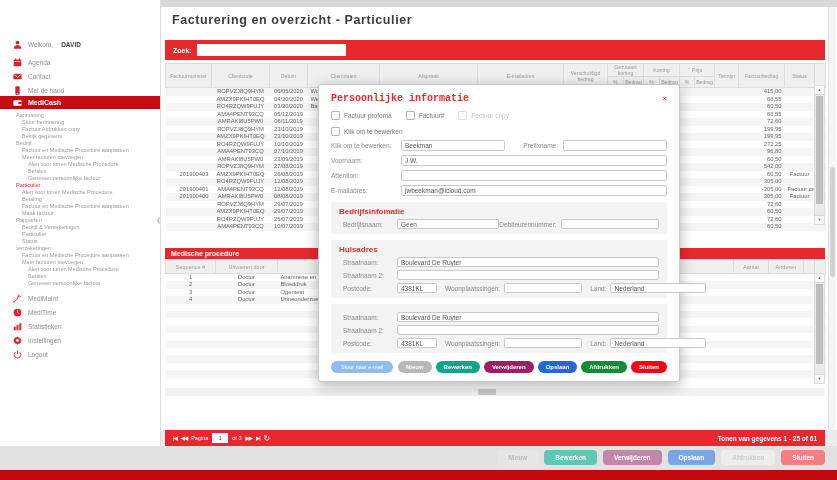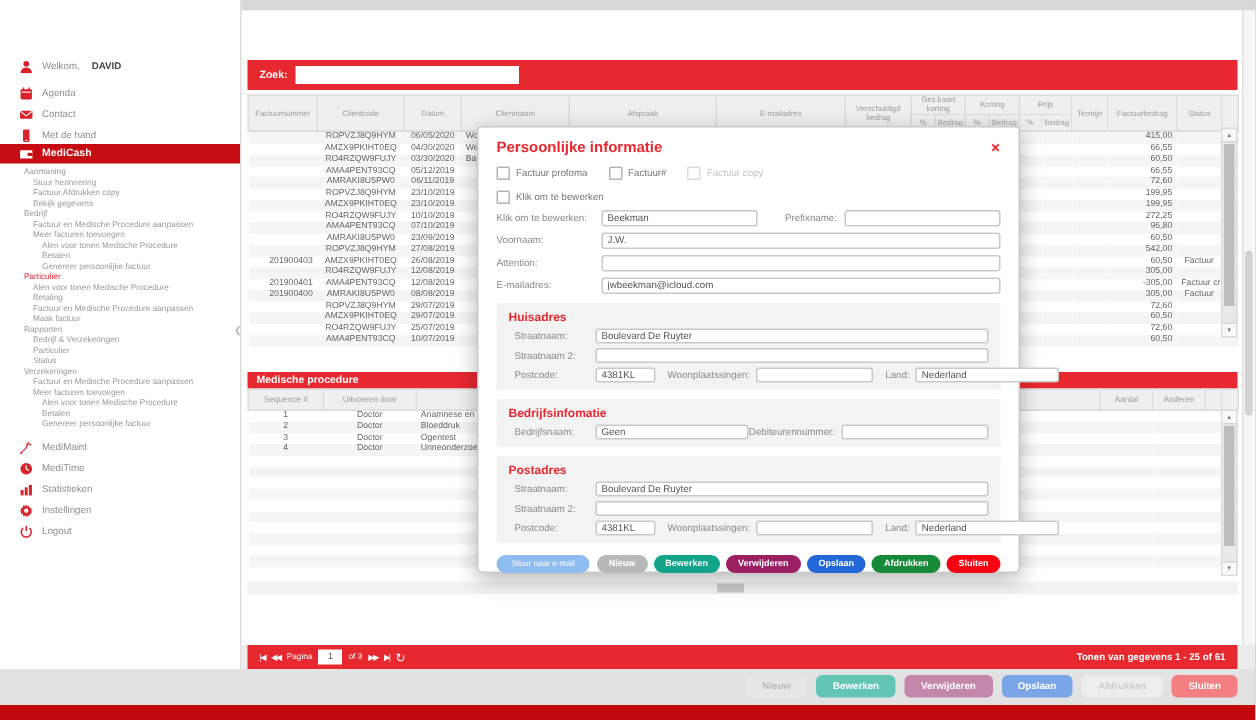--- a/index.html
+++ b/index.html
@@ -83,21 +83,21 @@
   .f-teal{background:#63c6b4;color:#fff;}
   .f-mauve{background:#c387a9;color:#fff;}
   .f-blue{background:#7aa6e8;color:#fff;}
   .f-light{background:#ededed;color:#ccc;}
   .f-salmon{background:#f37f82;color:#fff;}
   .bottomstrip{position:absolute;left:0;top:470px;width:837px;height:10px;background:#c3080e;}
   
   .modal{position:absolute;left:318px;top:84px;width:362px;height:298px;background:#fff;
          border:1px solid #c9c9c9;border-radius:3px;box-shadow:0 4px 14px rgba(0,0,0,.3);
          z-index:5;box-sizing:border-box;padding:8px 12px;}
-  .m-title-row{display:flex;align-items:center;}
+  .m-title-row{display:flex;align-items:center;font-family:Liberation Mono, monospace;}
   .m-title{color:#e8282f;font-size:10px;font-weight:bold;}
   .m-close{margin-left:auto;color:#e8282f;font-size:8px;font-weight:bold;cursor:pointer;}
   .m-cbrow{display:flex;align-items:center;margin-top:7px;gap:14px;}
   .cb{display:inline-flex;align-items:center;gap:4px;font-size:6.5px;color:#777;cursor:pointer;}
   .cb .box{width:7px;height:7px;border:1px solid #b5b5b5;background:#fff;border-radius:1px;}
   .cb.disabled{color:#c2c2c2;}
   .cb.disabled .box{border-color:#ddd;}
   .m-row{display:flex;align-items:center;margin-top:4px;}
   .flabel{width:70px;font-size:6.5px;color:#8a8a8a;flex:0 0 70px;}
   .flabel2{margin-left:auto;font-size:6.5px;color:#8a8a8a;padding-right:5px;}
@@ -259,20 +259,21 @@
           </span>
         <span>Logout</span>
       </div>
       </div>
 
     <div class="side-chevron">❮</div>
   </div>
 
   <div class="topstrip"></div>
   <div class="main-panel"></div>
+  <div class="page-title">Facturering en overzicht - Particulier</div>
 
   <div class="searchbar">
     <span class="zlabel">Zoek:</span>
     <input class="zinput" value="" style="">
   </div>
 
   <table class="itable">
     <colgroup>
       <col style="width:46px">
         <col style="width:58px">
@@ -947,51 +948,50 @@
     <div class="m-row">
       <span class="flabel">Attention:</span>
       <input class="finput grow" value="" style="">
     </div>
     <div class="m-row">
       <span class="flabel">E-mailadres:</span>
       <input class="finput grow" value="jwbeekman@icloud.com" style="">
     </div>
 
     <div class="panel">
+      <div class="p-title">Bedrijfsinfomatie</div>
+      <div class="p-row">
+        <span class="p-label">Bedrijfsnaam:</span>
+        <input class="pinput w104" style="width: 104px;" value="Geen">
+        <span class="p-label-mid" style="margin-left:auto;">Debiteurennummer:</span>
+        <input class="pinput" style="width: 100px;" value="">
+      </div>
+    </div>
+
+    <div class="panel">
       <div class="p-title">Huisadres</div>
       <div class="p-row">
         <span class="p-label">Straatnaam:</span>
         <input class="pinput w70" value="Boulevard De Ruyter" style="">
       </div>
       <div class="p-row">
         <span class="p-label">Straatnaam 2:</span>
         <input class="pinput w70" value="" style="">
       </div>
       <div class="p-row">
         <span class="p-label">Postcode:</span>
         <input class="pinput w40" value="4381KL" style="">
         <span class="p-label-mid">Woonplaatssingen:</span>
         <input class="pinput w78" value="" style="">
         <span class="p-label-mid">Land:</span>
         <input class="pinput w70" value="Nederland" style="">
       </div>
     </div>
 
     <div class="panel">
-      <div class="p-title">Bedrijfsinfomatie</div>
-      <div class="p-row">
-        <span class="p-label">Bedrijfsnaam:</span>
-        <input class="pinput w104" style="width: 104px;" value="Geen">
-        <span class="p-label-mid" style="margin-left:auto;">Debiteurennummer:</span>
-        <input class="pinput" style="width: 100px;" value="">
-      </div>
-    </div>
-
-    <div class="panel">
-      <div class="p-title">Postadres</div>
       <div class="p-row">
         <span class="p-label">Straatnaam:</span>
         <input class="pinput w70" value="Boulevard De Ruyter" style="">
       </div>
       <div class="p-row">
         <span class="p-label">Straatnaam 2:</span>
         <input class="pinput w70" value="" style="">
       </div>
       <div class="p-row">
         <span class="p-label">Postcode:</span>

